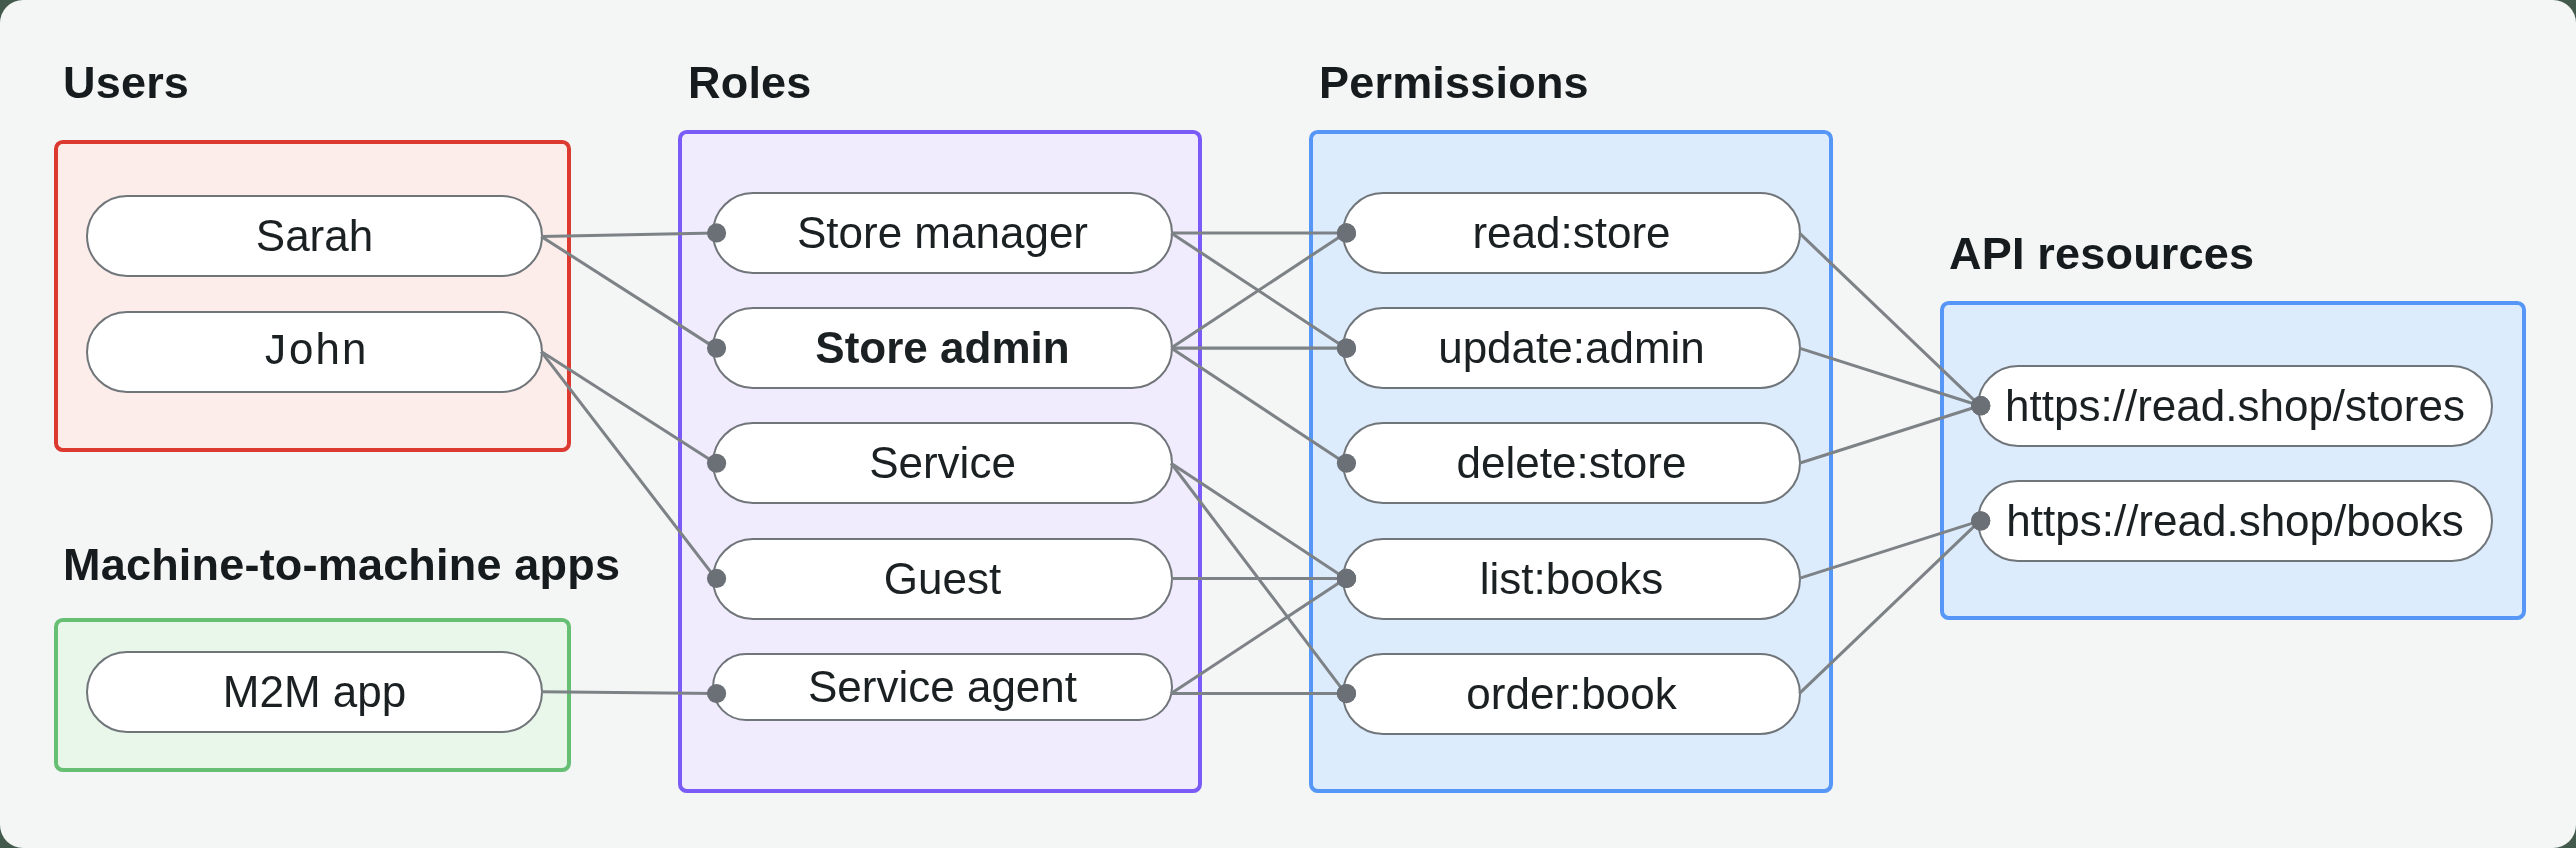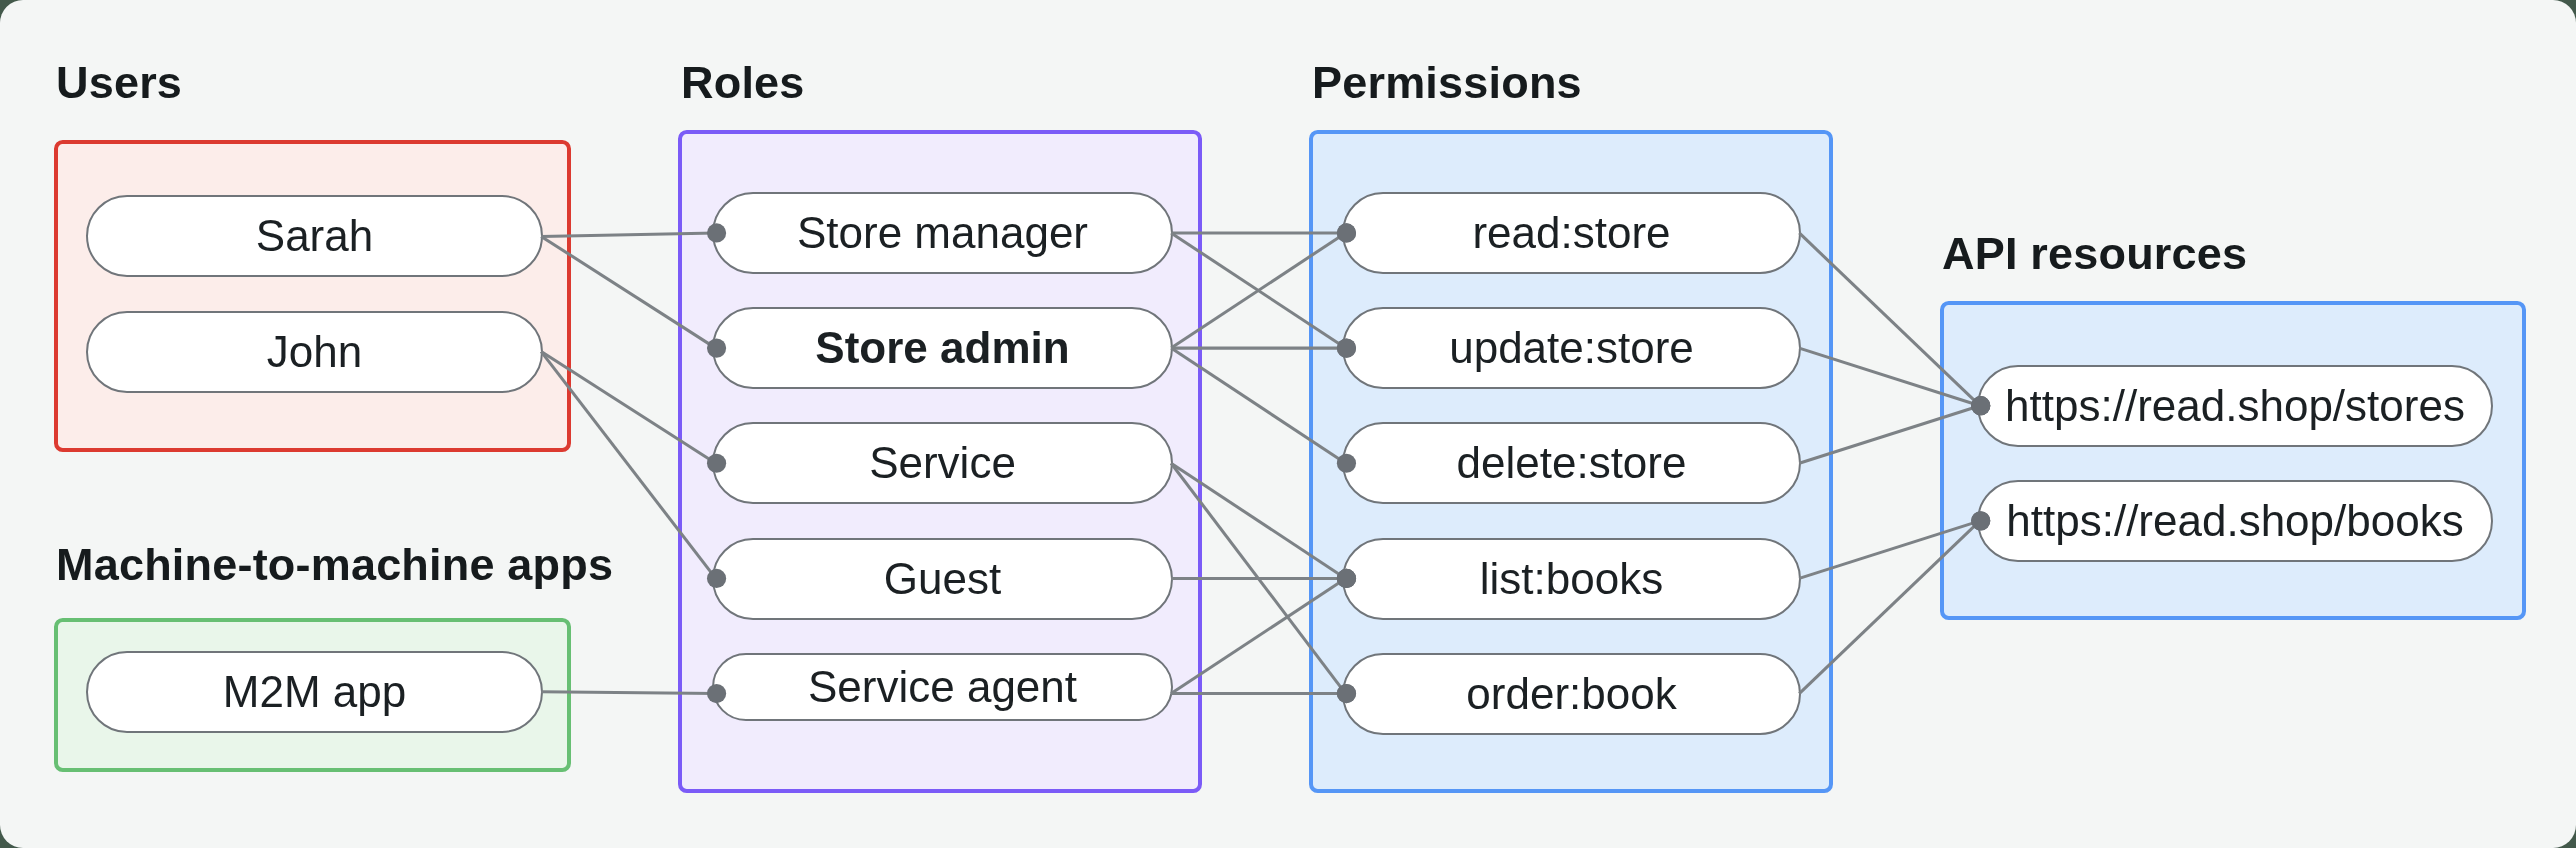--- a/index.html
+++ b/index.html
@@ -31,20 +31,21 @@
 
   .group-label {
     position: absolute;
     font-size: 45px;
     font-weight: 600;
     line-height: 54px;
     color: var(--label-color, #161b1d);
     z-index: 2;
     white-space: nowrap;
     letter-spacing: 0.2px;
+    margin-left: 7px;
   }
 
   .node {
     position: absolute;
     box-sizing: border-box;
     background: var(--node-fill, #ffffff);
     border: 2.6px solid var(--node-border, #70757a);
     border-radius: 52px;
     display: flex;
     align-items: center;
@@ -75,29 +76,29 @@
       <div class="group-label" style="left: 56px; top: 538px;">Machine-to-machine apps</div>
       <div class="group" style="left: 678px; top: 130px; width: 524px; height: 663px; border-color: rgb(123, 91, 247); background: rgb(241, 236, 253);"></div>
       <div class="group-label" style="left: 681px; top: 56px;">Roles</div>
       <div class="group" style="left: 1309px; top: 130px; width: 524px; height: 663px; border-color: rgb(85, 150, 246); background: rgb(221, 236, 252);"></div>
       <div class="group-label" style="left: 1312px; top: 56px;">Permissions</div>
       <div class="group" style="left: 1940px; top: 301px; width: 586px; height: 319px; border-color: rgb(85, 150, 246); background: rgb(221, 236, 252);"></div>
       <div class="group-label" style="left: 1942px; top: 227px;">API resources</div>
     </div>
   <div id="node-layer">
       <div class="node" style="left: 86px; top: 195px; width: 457px; height: 82px;">Sarah</div>
-      <div class="node" style="left: 86px; top: 311px; width: 457px; height: 82px;">John</div>
+      <div class="node" style="left: 86px; top: 311px; width: 457px; height: 82px; font-family: Liberation Mono, monospace;">John</div>
       <div class="node" style="left: 86px; top: 651px; width: 457px; height: 82px;">M2M app</div>
       <div class="node" style="left: 712px; top: 192px; width: 461px; height: 82px;">Store manager</div>
       <div class="node" style="left: 712px; top: 307px; width: 461px; height: 82px; font-weight: bold;">Store admin</div>
       <div class="node" style="left: 712px; top: 422px; width: 461px; height: 82px;">Service</div>
       <div class="node" style="left: 712px; top: 538px; width: 461px; height: 82px;">Guest</div>
       <div class="node" style="left: 712px; top: 653px; width: 461px; height: 68px;">Service agent</div>
       <div class="node" style="left: 1342px; top: 192px; width: 459px; height: 82px;">read:store</div>
-      <div class="node" style="left: 1342px; top: 307px; width: 459px; height: 82px;">update:store</div>
+      <div class="node" style="left: 1342px; top: 307px; width: 459px; height: 82px;">update:admin</div>
       <div class="node" style="left: 1342px; top: 422px; width: 459px; height: 82px;">delete:store</div>
       <div class="node" style="left: 1342px; top: 538px; width: 459px; height: 82px;">list:books</div>
       <div class="node" style="left: 1342px; top: 653px; width: 459px; height: 82px;">order:book</div>
       <div class="node" style="left: 1977px; top: 365px; width: 516px; height: 82px;">https://read.shop/stores</div>
       <div class="node" style="left: 1977px; top: 480px; width: 516px; height: 82px;">https://read.shop/books</div>
     </div>
   <svg id="edge-layer" viewBox="0 0 2952 972" xmlns="http://www.w3.org/2000/svg">
       <line x1="620" y1="271" x2="820" y2="267" stroke="#7d8286" stroke-width="3.5"></line>
       <line x1="620" y1="271" x2="820" y2="399" stroke="#7d8286" stroke-width="3.5"></line>
       <line x1="620" y1="403" x2="820" y2="531" stroke="#7d8286" stroke-width="3.5"></line>

